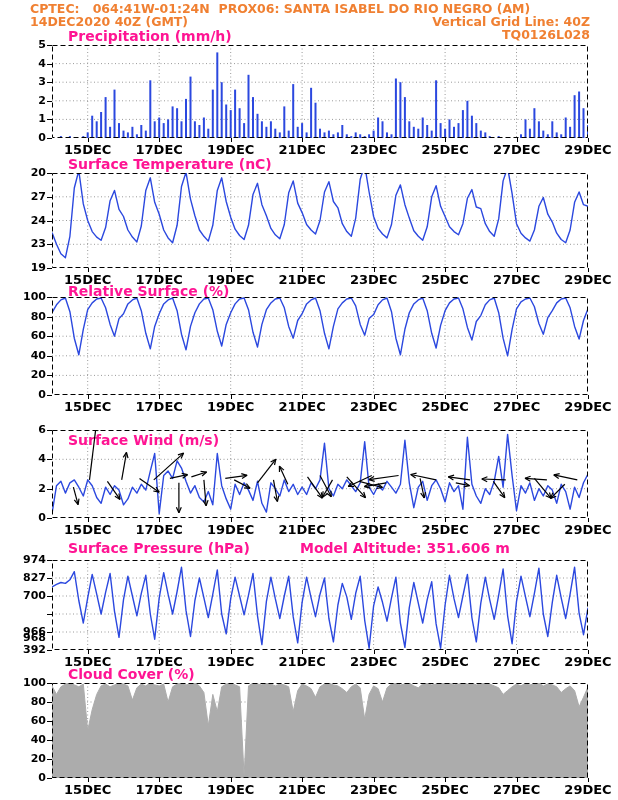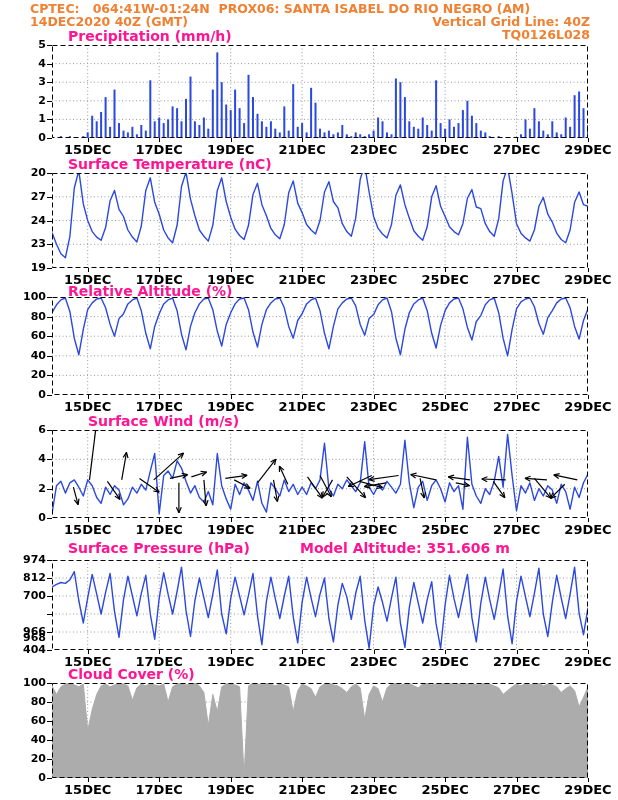--- a/index.html
+++ b/index.html
@@ -18,22 +18,22 @@
 </head>
 <body>
 
 <div class="hdr" style="left:30px;top:2px;">CPTEC:   064:41W-01:24N  PROX06: SANTA ISABEL DO RIO NEGRO (AM)</div>
 <div class="hdr" style="left:30px;top:15px;">14DEC2020 40Z (GMT)</div>
 <div class="hdr" style="left:30px;top:15px;width:560px;text-align:right;">Vertical Grid Line: 40Z</div>
 <div class="hdr" style="left:30px;top:28px;width:560px;text-align:right;">TQ0126L028</div>
 
 <div class="ptitle" style="left:68px;top:28px;">Precipitation (mm/h)</div>
 <div class="ptitle" style="left:68px;top:156px;">Surface Temperature (nC)</div>
-<div class="ptitle" style="left:68px;top:283px;">Relative Altitude (%)</div>
-<div class="ptitle" style="left:68px;top:413px;margin-left:20px;">Surface Wind (m/s)</div>
+<div class="ptitle" style="left:68px;top:283px;">Relative Surface (%)</div>
+<div class="ptitle" style="left:68px;top:432px;">Surface Wind (m/s)</div>
 <div class="ptitle" style="left:68px;top:540px;">Surface Pressure (hPa)</div>
 <div class="ptitle" style="left:300px;top:540px;">Model Altitude: 351.606 m</div>
 <div class="ptitle" style="left:68px;top:666px;">Cloud Cover (%)</div>
 
 <div class="panel" style="top:45px;">
     <svg width="536" height="93" viewBox="0 0 536 93">
       <line class="grid" x1="0" y1="74.4" x2="536" y2="74.4"></line>
       <line class="grid" x1="0" y1="55.8" x2="536" y2="55.8"></line>
       <line class="grid" x1="0" y1="37.2" x2="536" y2="37.2"></line>
       <line class="grid" x1="0" y1="18.6" x2="536" y2="18.6"></line>
@@ -440,29 +440,29 @@
     <div class="xlab" style="left: 302.133px; top: 522px;">21DEC</div>
     <div class="tickb" style="left: 302.133px; top: 518px;"></div>
     <div class="xlab" style="left: 373.6px; top: 522px;">23DEC</div>
     <div class="tickb" style="left: 373.6px; top: 518px;"></div>
     <div class="xlab" style="left: 445.067px; top: 522px;">25DEC</div>
     <div class="tickb" style="left: 445.067px; top: 518px;"></div>
     <div class="xlab" style="left: 516.533px; top: 522px;">27DEC</div>
     <div class="tickb" style="left: 516.533px; top: 518px;"></div>
     <div class="xlab" style="left: 588px; top: 522px;">29DEC</div>
     <div class="tickb" style="left: 588px; top: 518px;"></div>
-    <div class="ylab" style="left: 8px; top: 644px;">404</div>
+    <div class="ylab" style="left: 8px; top: 644px;">392</div>
     <div class="tickl" style="left: 47px; top: 650px;"></div>
     <div class="ylab" style="left: 8px; top: 626px;">966</div>
     <div class="tickl" style="left: 47px; top: 632px;"></div>
     <div class="ylab" style="left: 8px; top: 632px;">968</div>
     <div class="tickl" style="left: 47px; top: 614px;"></div>
     <div class="ylab" style="left: 8px; top: 590px;">700</div>
     <div class="tickl" style="left: 47px; top: 596px;"></div>
-    <div class="ylab" style="left: 8px; top: 572px;">812</div>
+    <div class="ylab" style="left: 8px; top: 572px;">827</div>
     <div class="tickl" style="left: 47px; top: 578px;"></div>
     <div class="ylab" style="left: 8px; top: 554px;">974</div>
     <div class="tickl" style="left: 47px; top: 560px;"></div>
     <div class="xlab" style="left: 87.7333px; top: 654px;">15DEC</div>
     <div class="tickb" style="left: 87.7333px; top: 650px;"></div>
     <div class="xlab" style="left: 159.2px; top: 654px;">17DEC</div>
     <div class="tickb" style="left: 159.2px; top: 650px;"></div>
     <div class="xlab" style="left: 230.667px; top: 654px;">19DEC</div>
     <div class="tickb" style="left: 230.667px; top: 650px;"></div>
     <div class="xlab" style="left: 302.133px; top: 654px;">21DEC</div>

